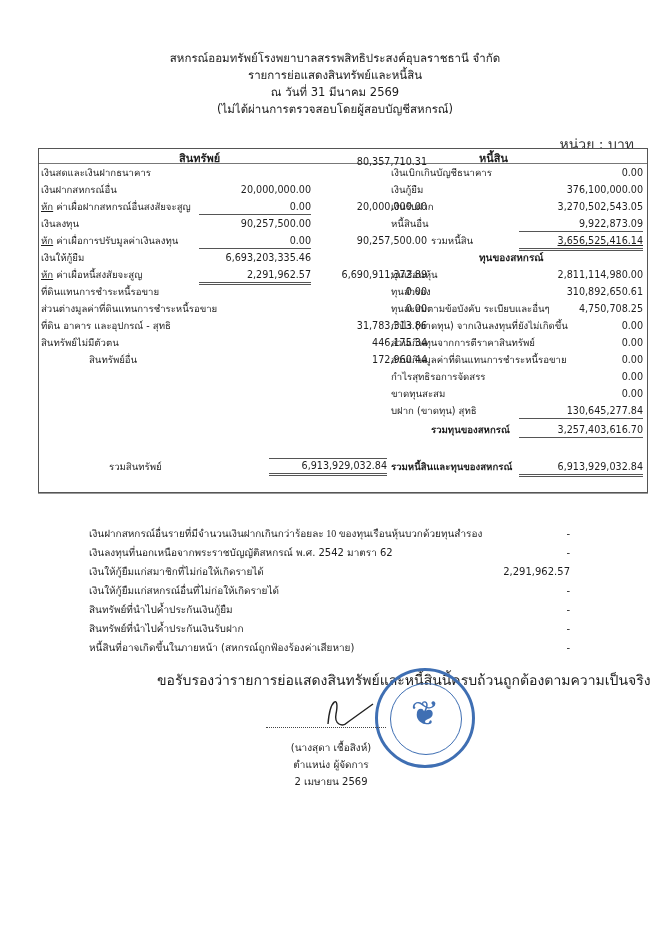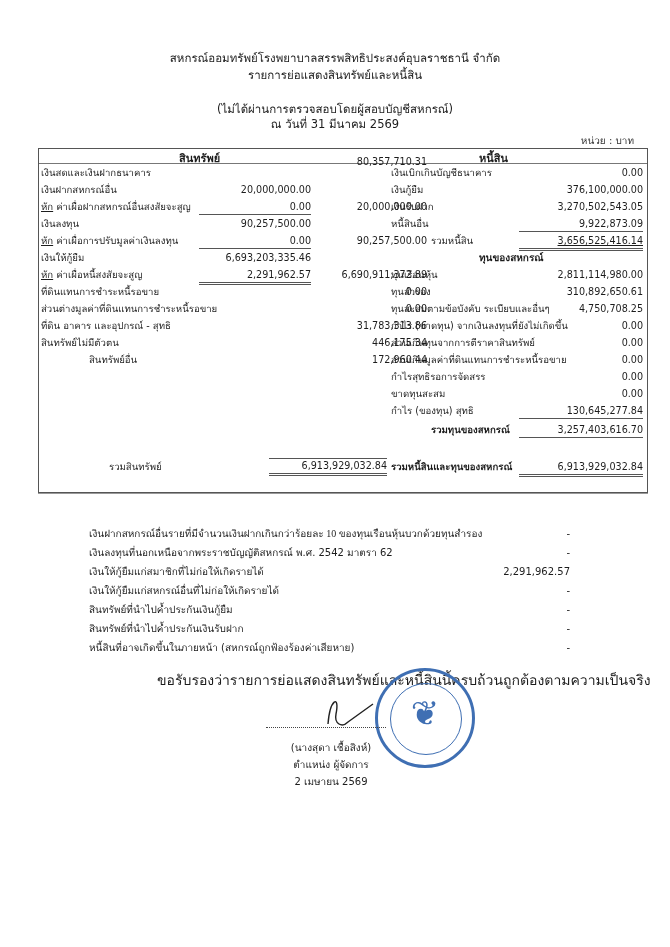--- a/index.html
+++ b/index.html
@@ -1,19 +1,19 @@
 <!DOCTYPE html>
 <html><head>
 <meta charset="utf-8">
 <style>
   html, body { margin:0; padding:0; background:#ffffff; }
   body { width:670px; height:947px; position:relative; overflow:hidden;
          font-family:"DejaVu Sans", sans-serif; color:#1c1c1c; }
   .hdr { position:absolute; left:0; width:670px; text-align:center; font-size:11.5px; line-height:17px; }
-  .unit { position:absolute; right:36px; top:133px; font-size:10px; color:#333; }
+  .unit { position:absolute; right:36px; top:133px; font-size:14px; color:#333; }
   .tbl { position:absolute; left:38px; top:148px; width:608px; height:343px;
          border:1px solid #555; box-shadow: 0 1px 0 #999; }
   .sec-h { position:absolute; font-size:11px; font-weight:bold; }
   .hline { position:absolute; left:0; right:0; top:14px; border-top:1px solid #777; }
   .row { position:absolute; font-size:9.6px; line-height:14px; white-space:nowrap; }
   .num { position:absolute; font-size:9.6px; line-height:14px; text-align:right; white-space:nowrap; }
   .u { text-decoration:underline; }
   .ul1 { border-bottom:1px solid #555; }
   .ul2 { border-bottom:3px double #555; }
   .ol1 { border-top:1px solid #555; }
@@ -26,21 +26,21 @@
            border:1.5px solid #3f6fb3; }
   .stamp .eagle { position:absolute; left:0; top:22px; width:100%; text-align:center; color:#3f6fb3; font-size:34px; line-height:40px; }
   .dots { position:absolute; left:266px; top:727px; width:120px; border-top:1px dotted #444; }
 </style>
 </head>
 <body>
 
 <div>
   <div class="hdr" style="top:50px;">สหกรณ์ออมทรัพย์โรงพยาบาลสรรพสิทธิประสงค์อุบลราชธานี จำกัด</div>
   <div class="hdr" style="top:67px;">รายการย่อแสดงสินทรัพย์และหนี้สิน</div>
-  <div class="hdr" style="top:84px;margin-top:32px;">ณ วันที่ 31 มีนาคม 2569</div>
+  <div class="hdr" style="top:84px;">ณ วันที่ 31 มีนาคม 2569</div>
   <div class="hdr" style="top:101px;">(ไม่ได้ผ่านการตรวจสอบโดยผู้สอบบัญชีสหกรณ์)</div>
 </div>
 <div class="unit">หน่วย : บาท</div>
 
 <div class="tbl">
   <div class="hline"></div>
   <div class="sec-h" style="left:140px; top:0px;">สินทรัพย์</div>
   <div class="sec-h" style="left:440px; top:0px;">หนี้สิน</div>
 
   <div>
@@ -115,21 +115,21 @@
     <div class="row" style="left:352px; top:170px;">กำไร (ขาดทุน) จากเงินลงทุนที่ยังไม่เกิดขึ้น</div>
     <div class="num" style="left:480px; width:124px; top:170px;">0.00</div>
     <div class="row" style="left:352px; top:187px;">ส่วนเกินทุนจากการตีราคาสินทรัพย์</div>
     <div class="num" style="left:480px; width:124px; top:187px;">0.00</div>
     <div class="row" style="left:352px; top:204px;">ส่วนเกินมูลค่าที่ดินแทนการชำระหนี้รอขาย</div>
     <div class="num" style="left:480px; width:124px; top:204px;">0.00</div>
     <div class="row" style="left:352px; top:221px;">กำไรสุทธิรอการจัดสรร</div>
     <div class="num" style="left:480px; width:124px; top:221px;">0.00</div>
     <div class="row" style="left:352px; top:238px;">ขาดทุนสะสม</div>
     <div class="num" style="left:480px; width:124px; top:238px;">0.00</div>
-    <div class="row" style="left:352px; top:255px;">กำไร (ของทุน) สุทธิ</div>
+    <div class="row" style="left:352px; top:255px;">บฝาก (ขาดทุน) สุทธิ</div>
     <div class="num ul1" style="left:480px; width:124px; top:255px;">130,645,277.84</div>
     <div class="row" style="left:392px; top:274px; font-weight:bold;">รวมทุนของสหกรณ์</div>
     <div class="num ul1" style="left:480px; width:124px; top:274px;">3,257,403,616.70</div>
     <div class="row" style="left:352px; top:311px; font-weight:bold;">รวมหนี้สินและทุนของสหกรณ์</div>
     <div class="num ul2" style="left:480px; width:124px; top:311px;">6,913,929,032.84</div>
   </div>
 </div>
 
 <div class="notes">
   <div class="row" style="left:89px; top:527px;font-family:Liberation Serif, serif;">เงินฝากสหกรณ์อื่นรายที่มีจำนวนเงินฝากเกินกว่าร้อยละ 10 ของทุนเรือนหุ้นบวกด้วยทุนสำรอง</div>

